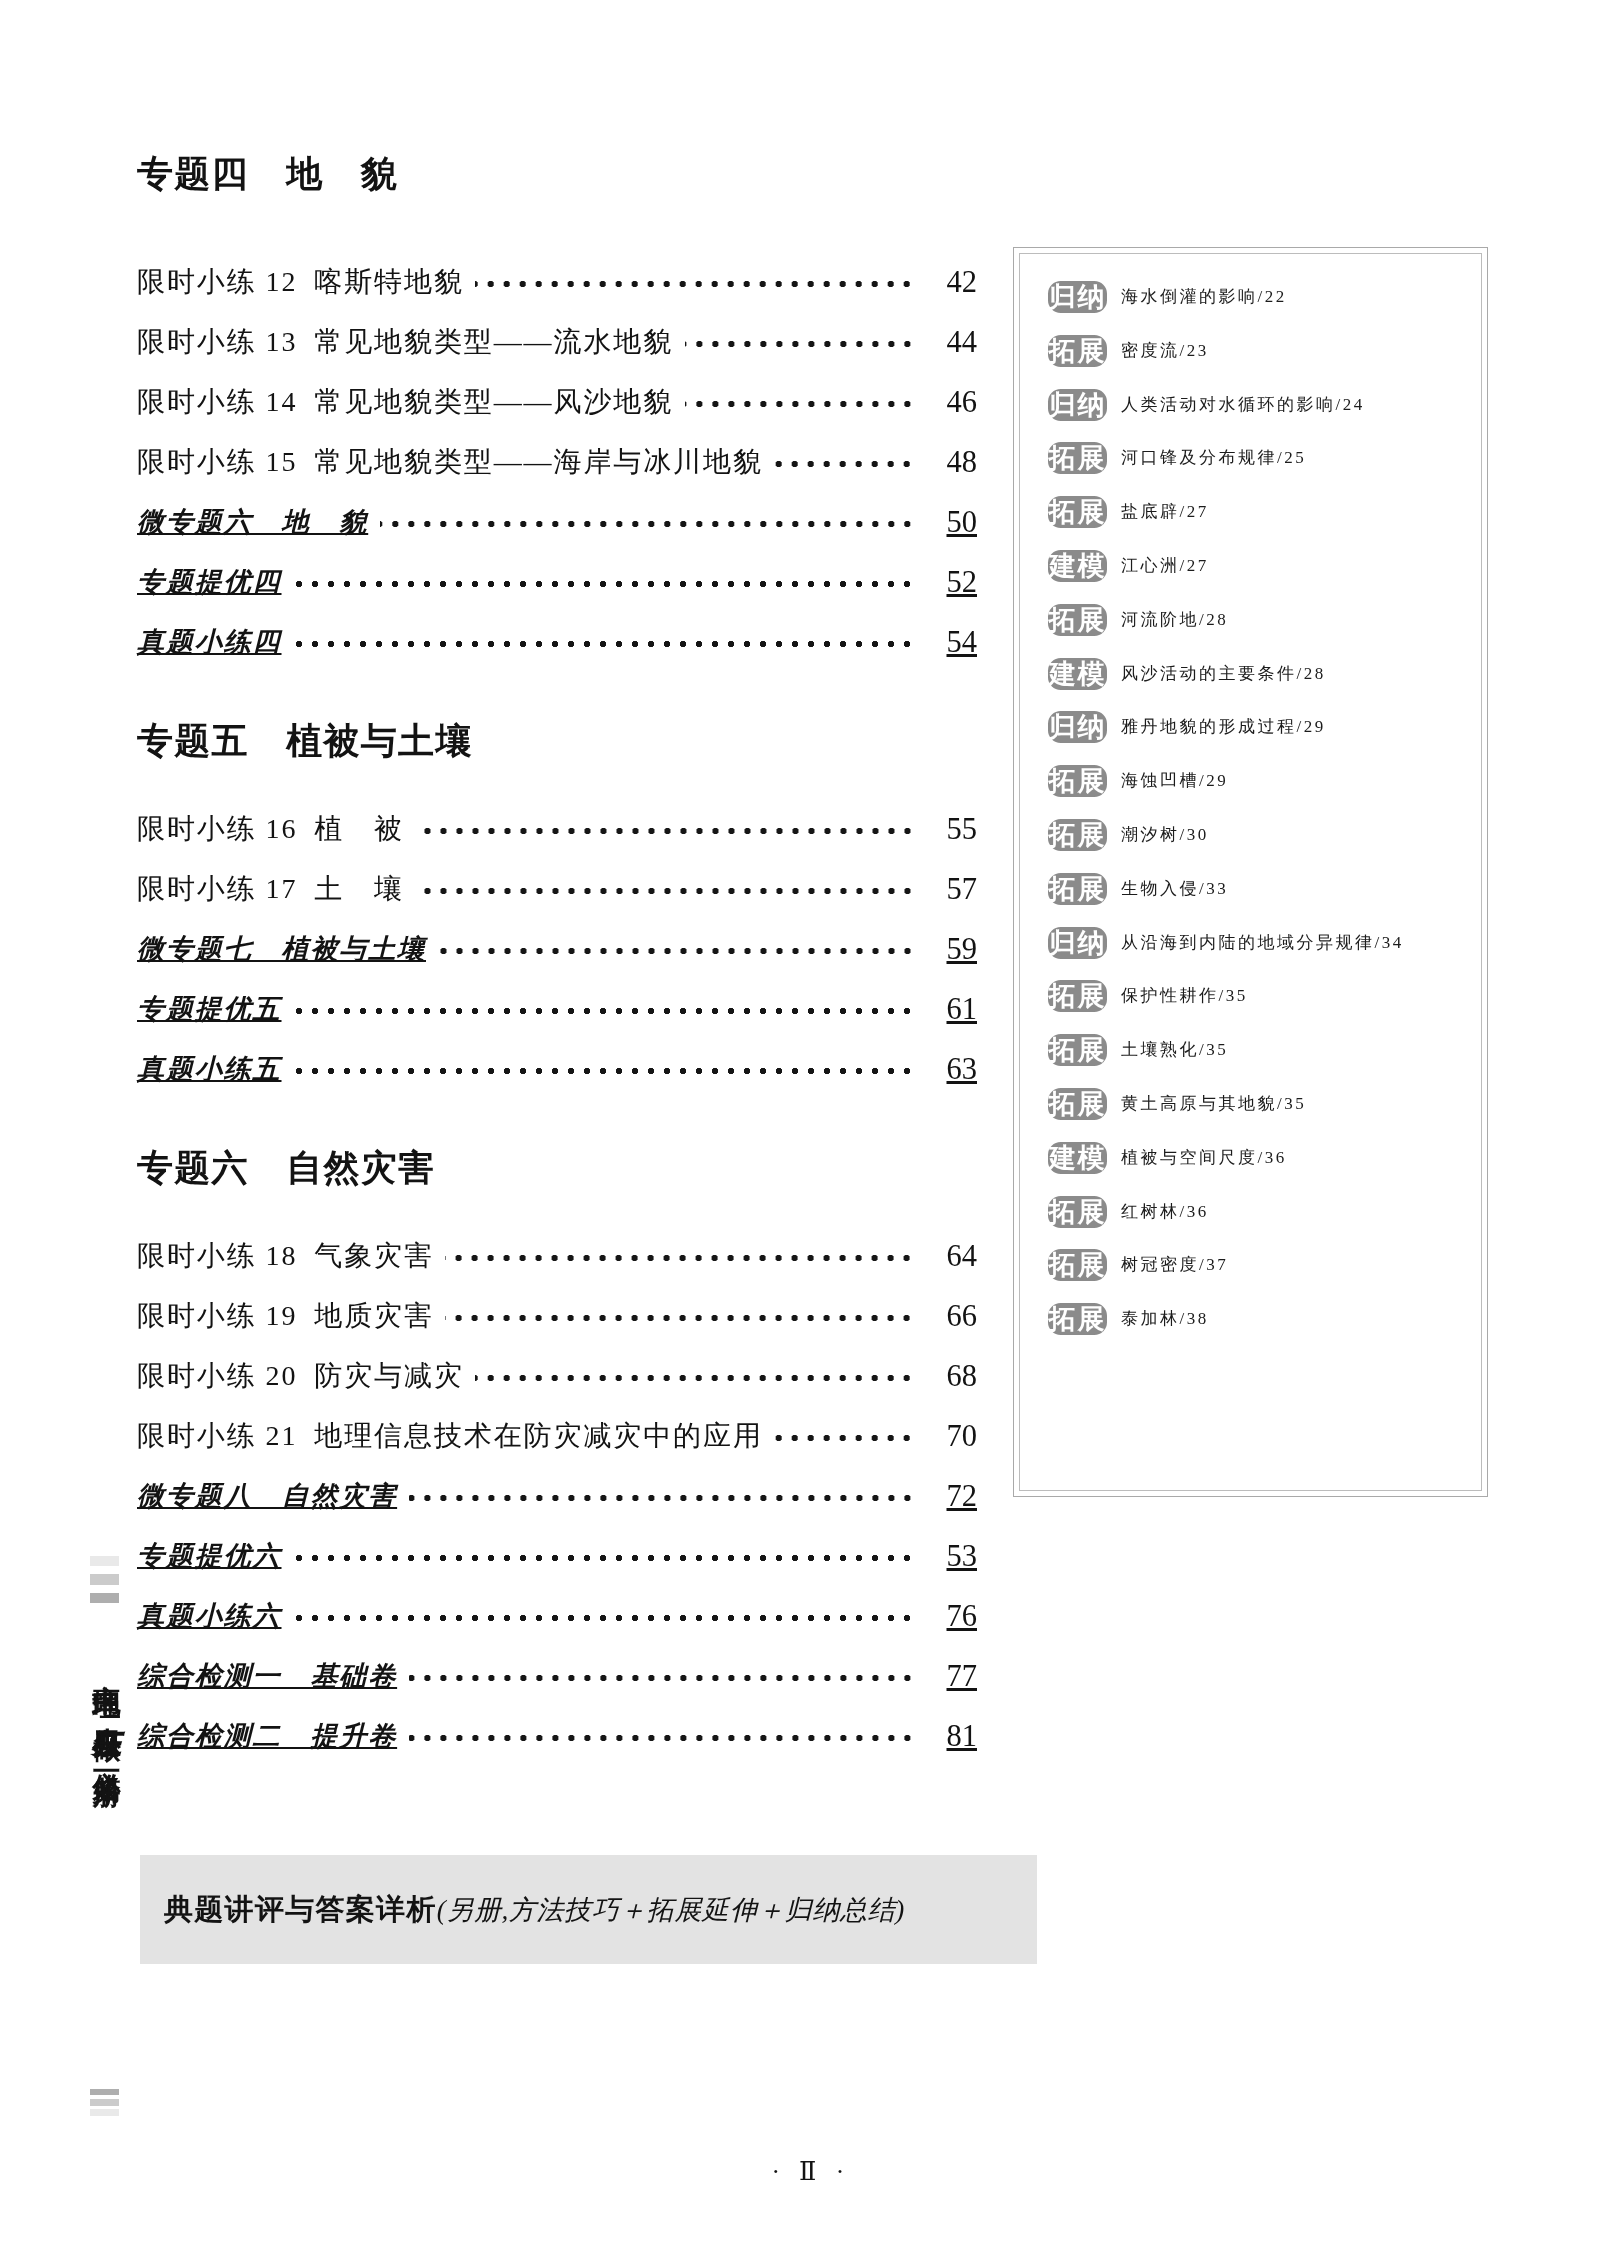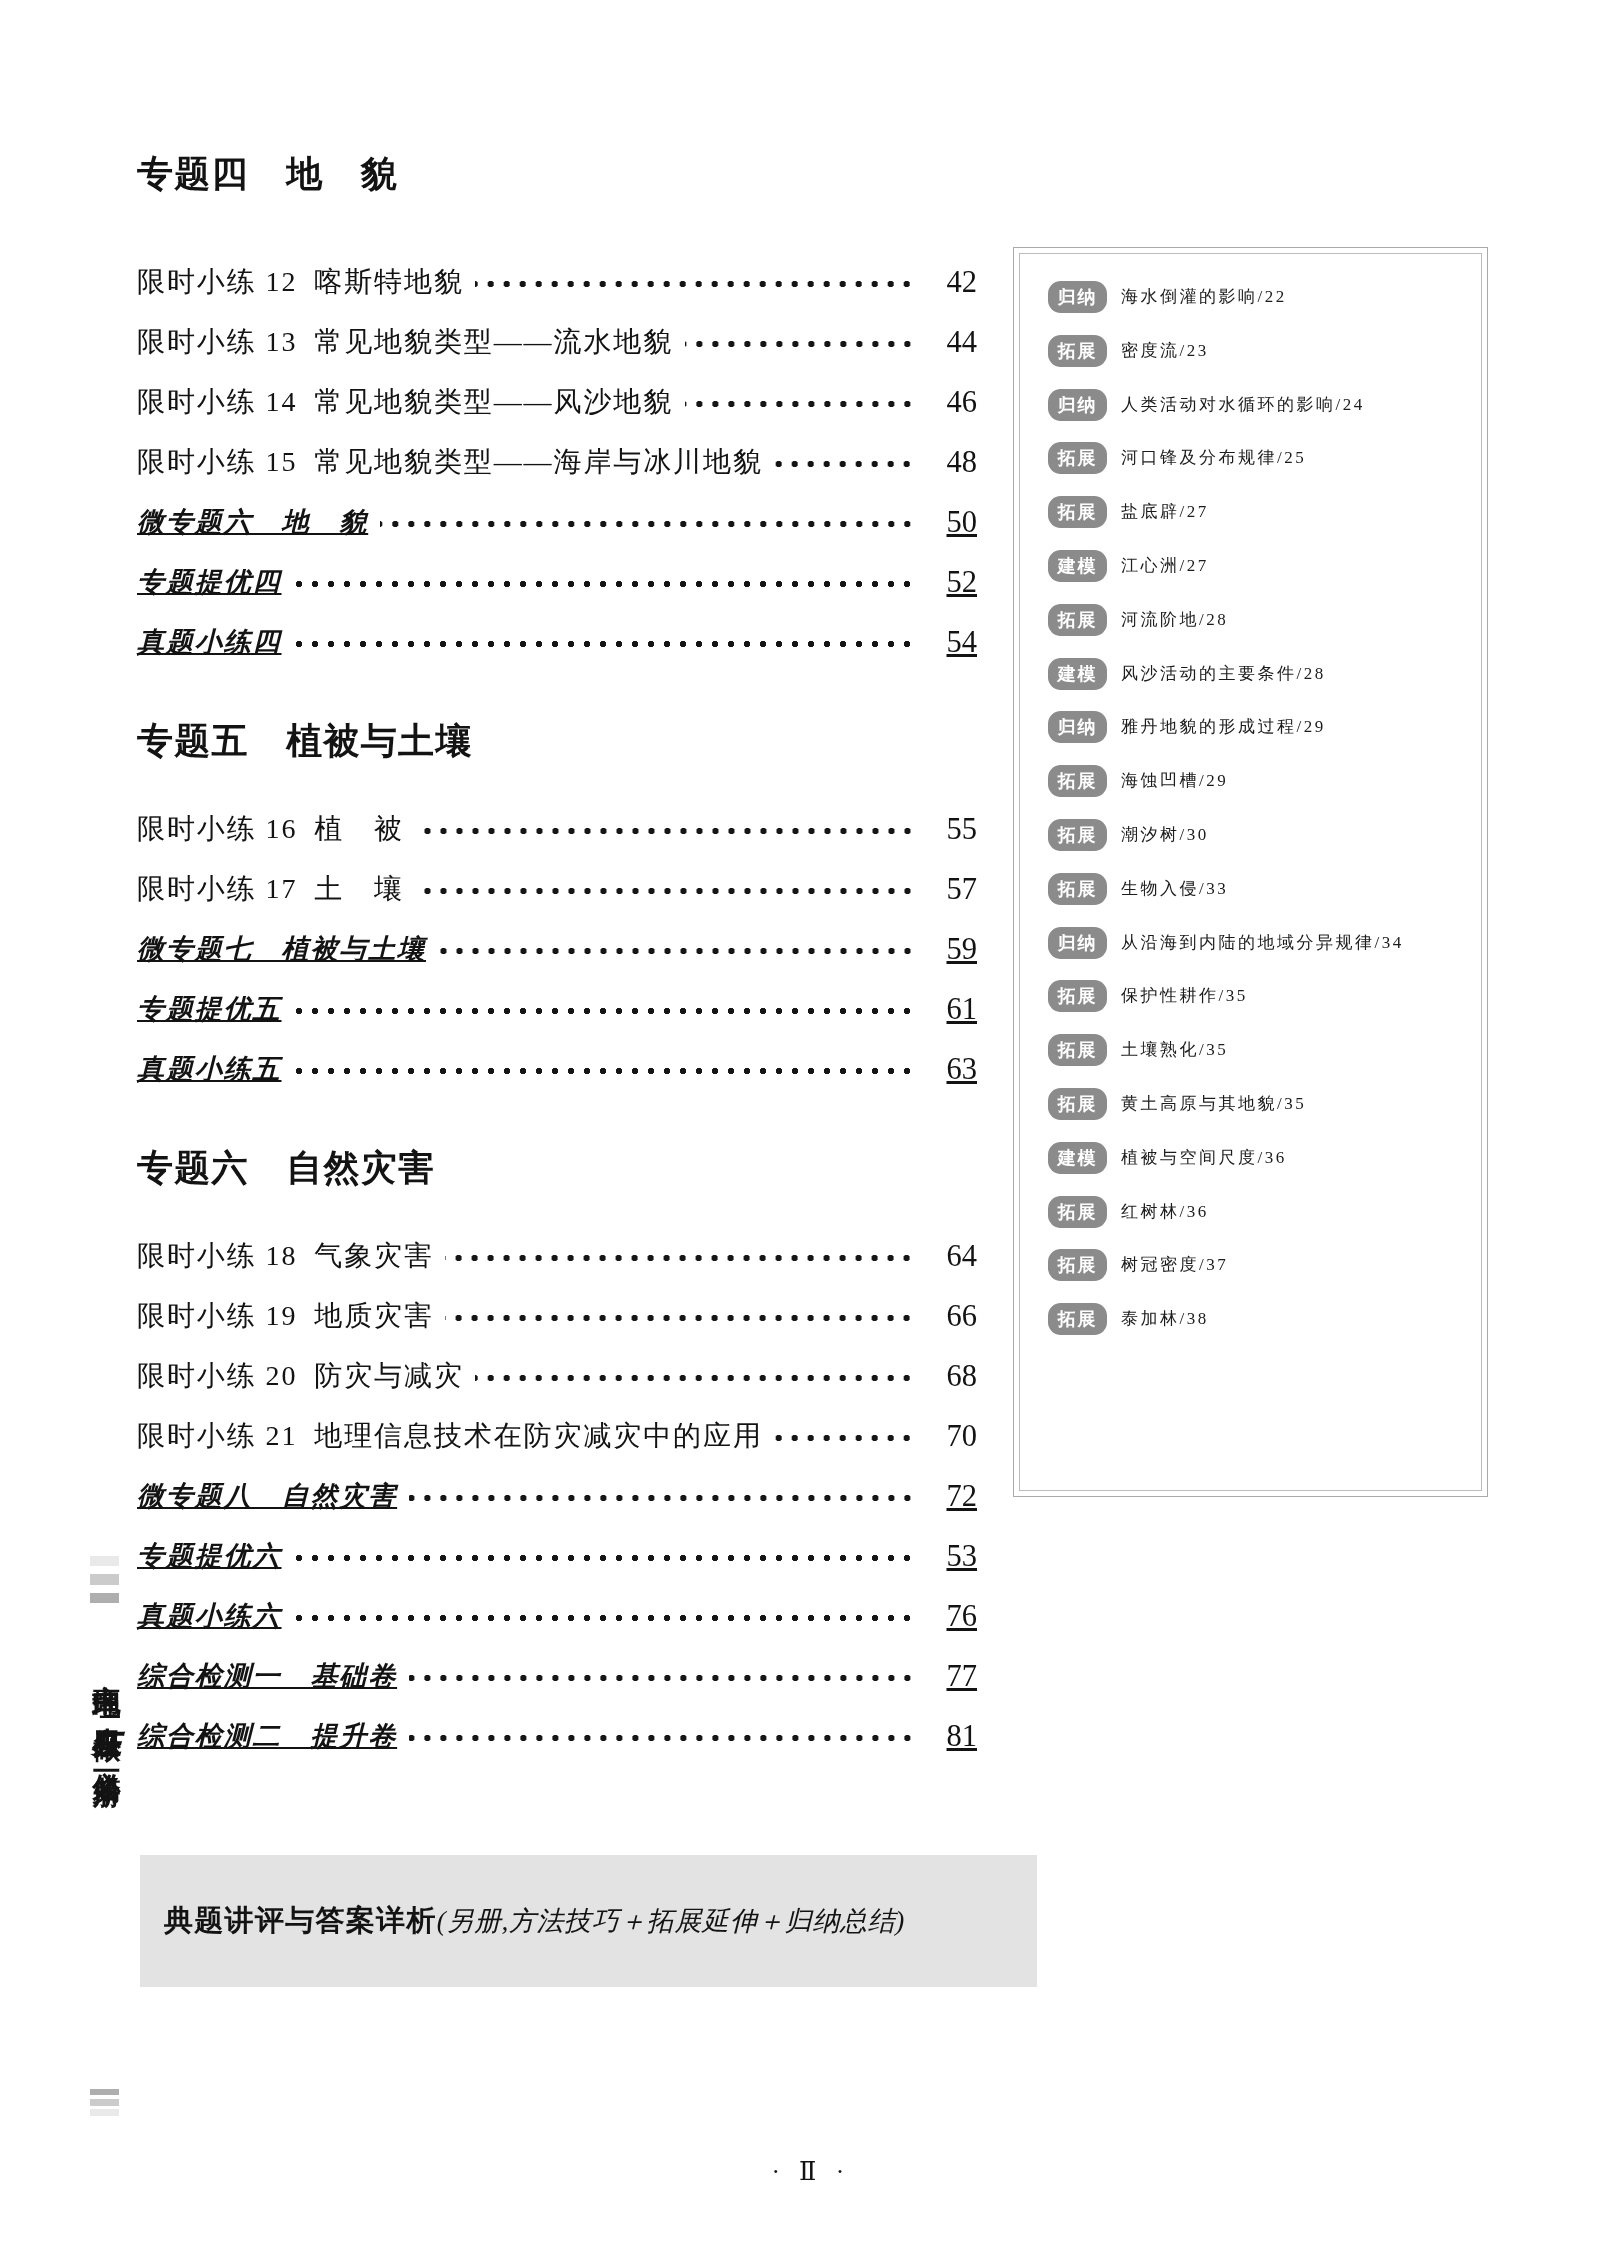--- a/index.html
+++ b/index.html
@@ -69,28 +69,28 @@
   .sidebox-inner{
     position:absolute;left:5.1px;top:5.1px;right:5.1px;bottom:5.1px;
     border:1.3px solid var(--box-border-inner);
     padding:18px 30.5px 0 28px;overflow:hidden;
   }
   .side-item{display:flex;align-items:flex-start;margin-bottom:3.8px;}
   .side-badge{
     flex:0 0 auto;width:59px;height:32px;margin:9px 14px 0 0;
     background:var(--badge);color:#ffffff;border-radius:12.7px;
     font-family:"Liberation Sans","DejaVu Sans",sans-serif;
-    font-size:18px;font-weight:bold;letter-spacing:1.9px;
+    font-size:27px;font-weight:bold;letter-spacing:1.9px;
     display:flex;align-items:center;justify-content:center;
   }
   .side-text{font-size:17px;line-height:50px;letter-spacing:2.5px;color:#1c1c1c;}
 
   
   .footer-box{
-    position:absolute;left:140px;top:1855px;width:897px;height:132px;
+    position:absolute;left:140px;top:1855px;width:897px;height:109px;
     background:var(--footer-bg);
     display:flex;flex-direction:column;justify-content:center;gap:14px;
     padding-left:24px;
   }
   .fb-line{white-space:nowrap;}
   .fb-strong{
     font-family:"Liberation Sans","DejaVu Sans",sans-serif;
     font-weight:bold;font-size:29px;letter-spacing:1.3px;
   }
   .fb-note{font-size:27px;font-style:italic;letter-spacing:0.6px;}

